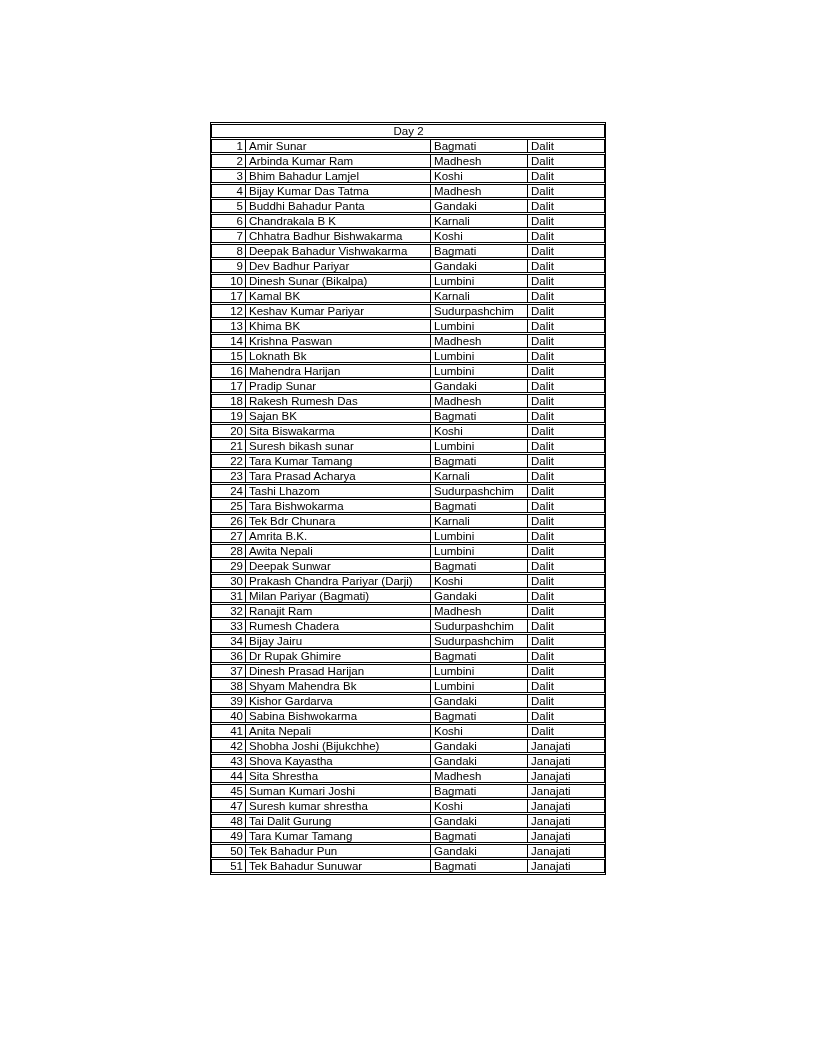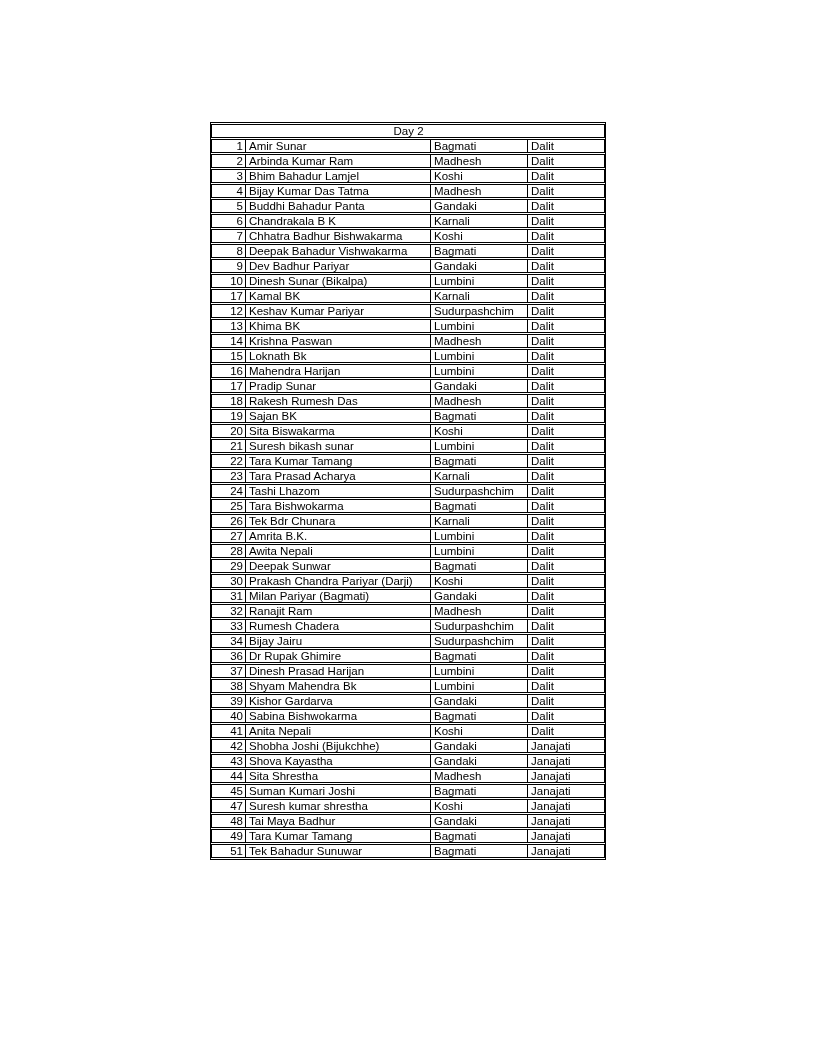--- a/index.html
+++ b/index.html
@@ -342,28 +342,34 @@
           <td>Janajati</td>
         </tr>
         <tr>
           <td class="sn">47</td>
           <td>Suresh kumar shrestha</td>
           <td>Koshi</td>
           <td>Janajati</td>
         </tr>
         <tr>
           <td class="sn">48</td>
-          <td>Tai Maya Badhur</td>
+          <td>Tai Dalit Gurung</td>
           <td>Gandaki</td>
           <td>Janajati</td>
         </tr>
         <tr>
           <td class="sn">49</td>
           <td>Tara Kumar Tamang</td>
           <td>Bagmati</td>
+          <td>Janajati</td>
+        </tr>
+        <tr>
+          <td class="sn">50</td>
+          <td>Tek Bahadur Pun</td>
+          <td>Gandaki</td>
           <td>Janajati</td>
         </tr>
         <tr>
           <td class="sn">51</td>
           <td>Tek Bahadur Sunuwar</td>
           <td>Bagmati</td>
           <td>Janajati</td>
         </tr>
       </tbody>
   </table>

